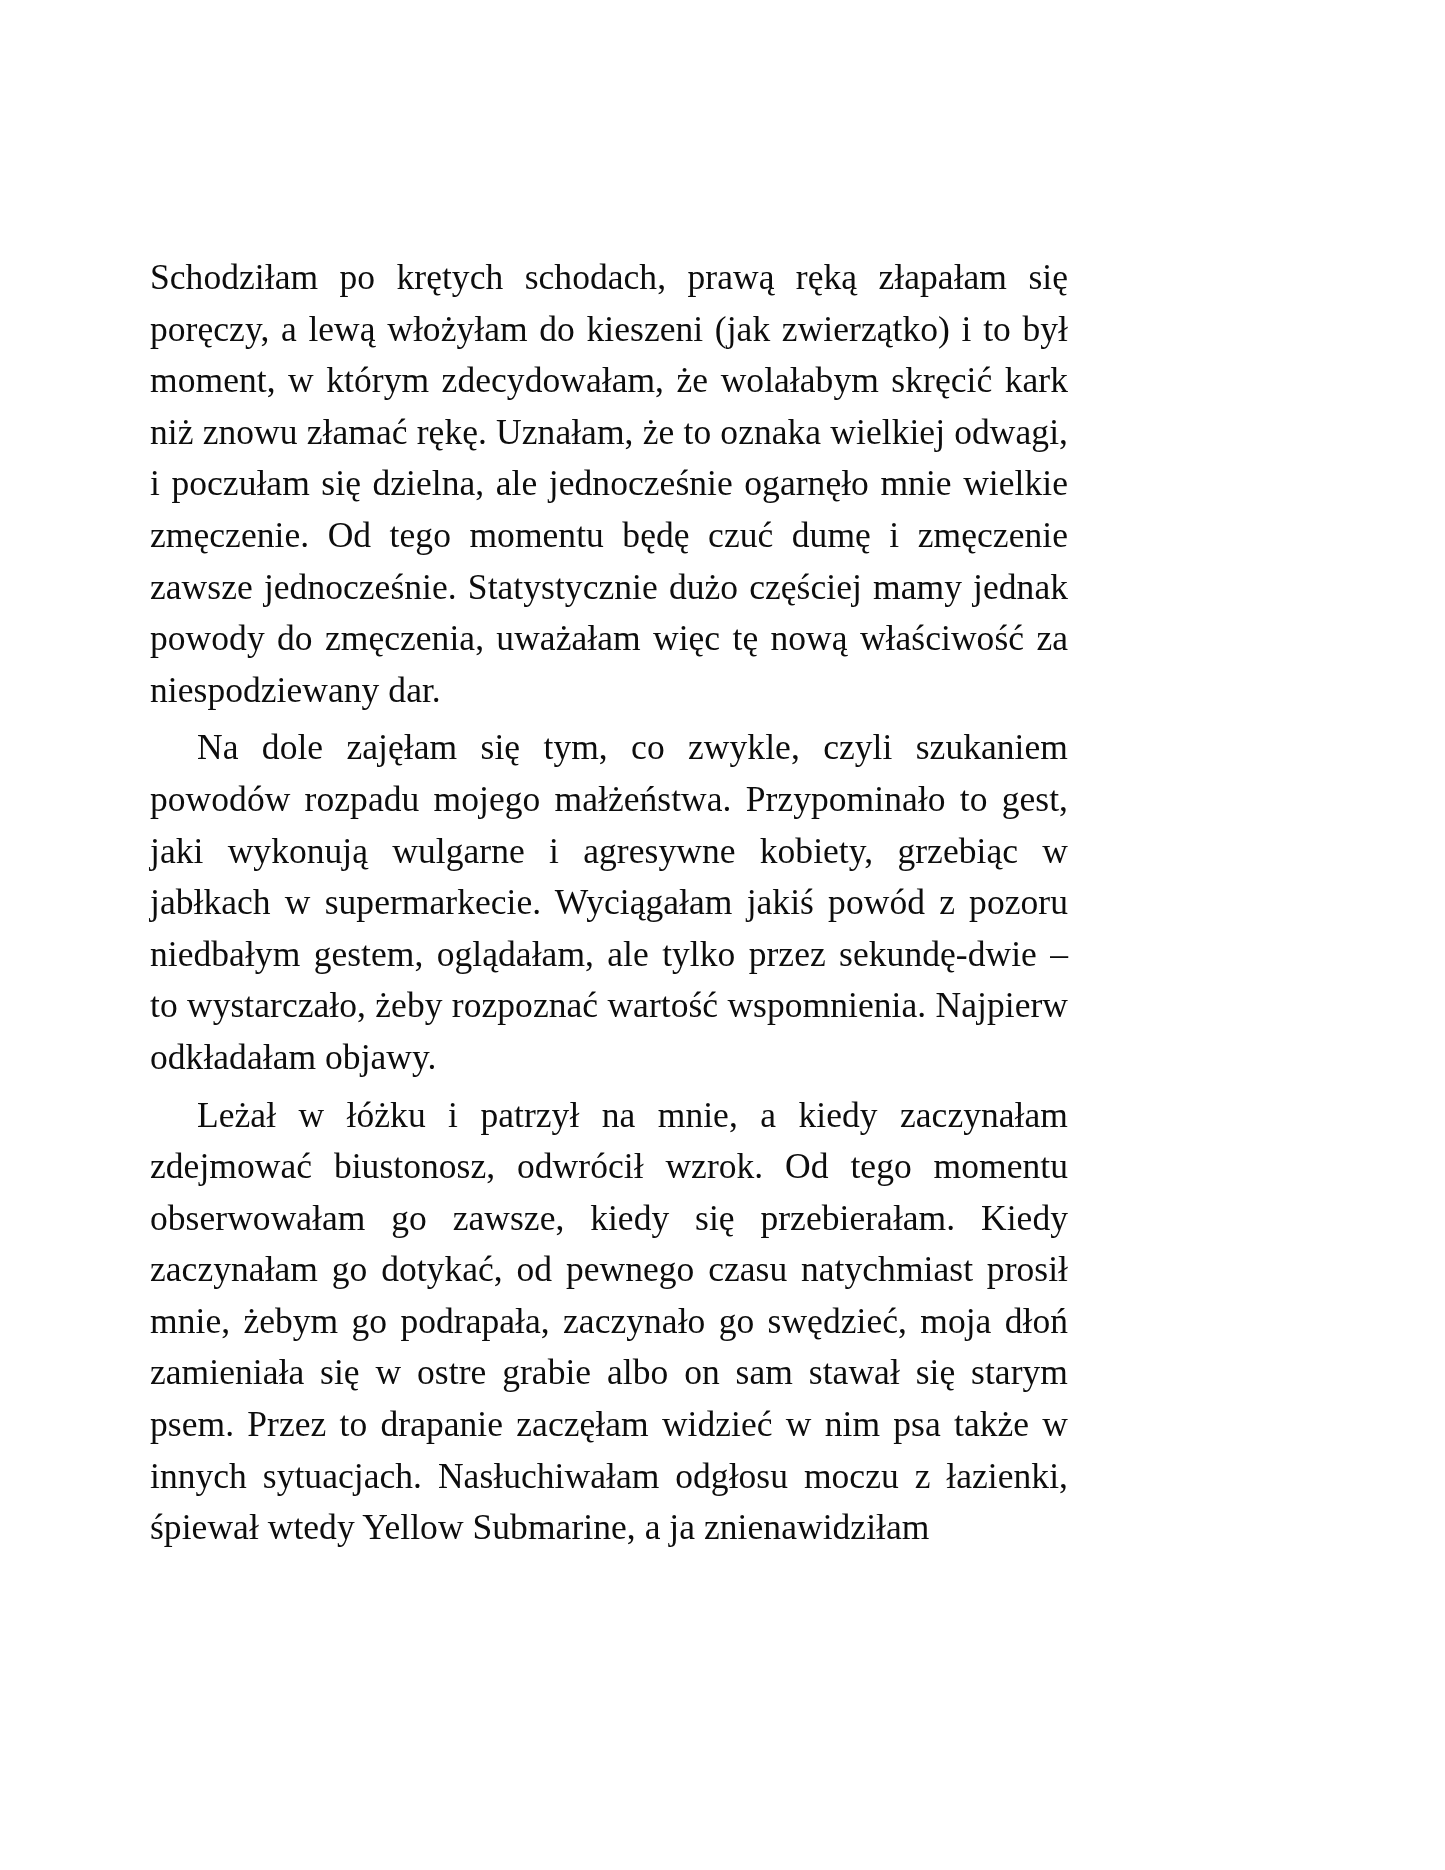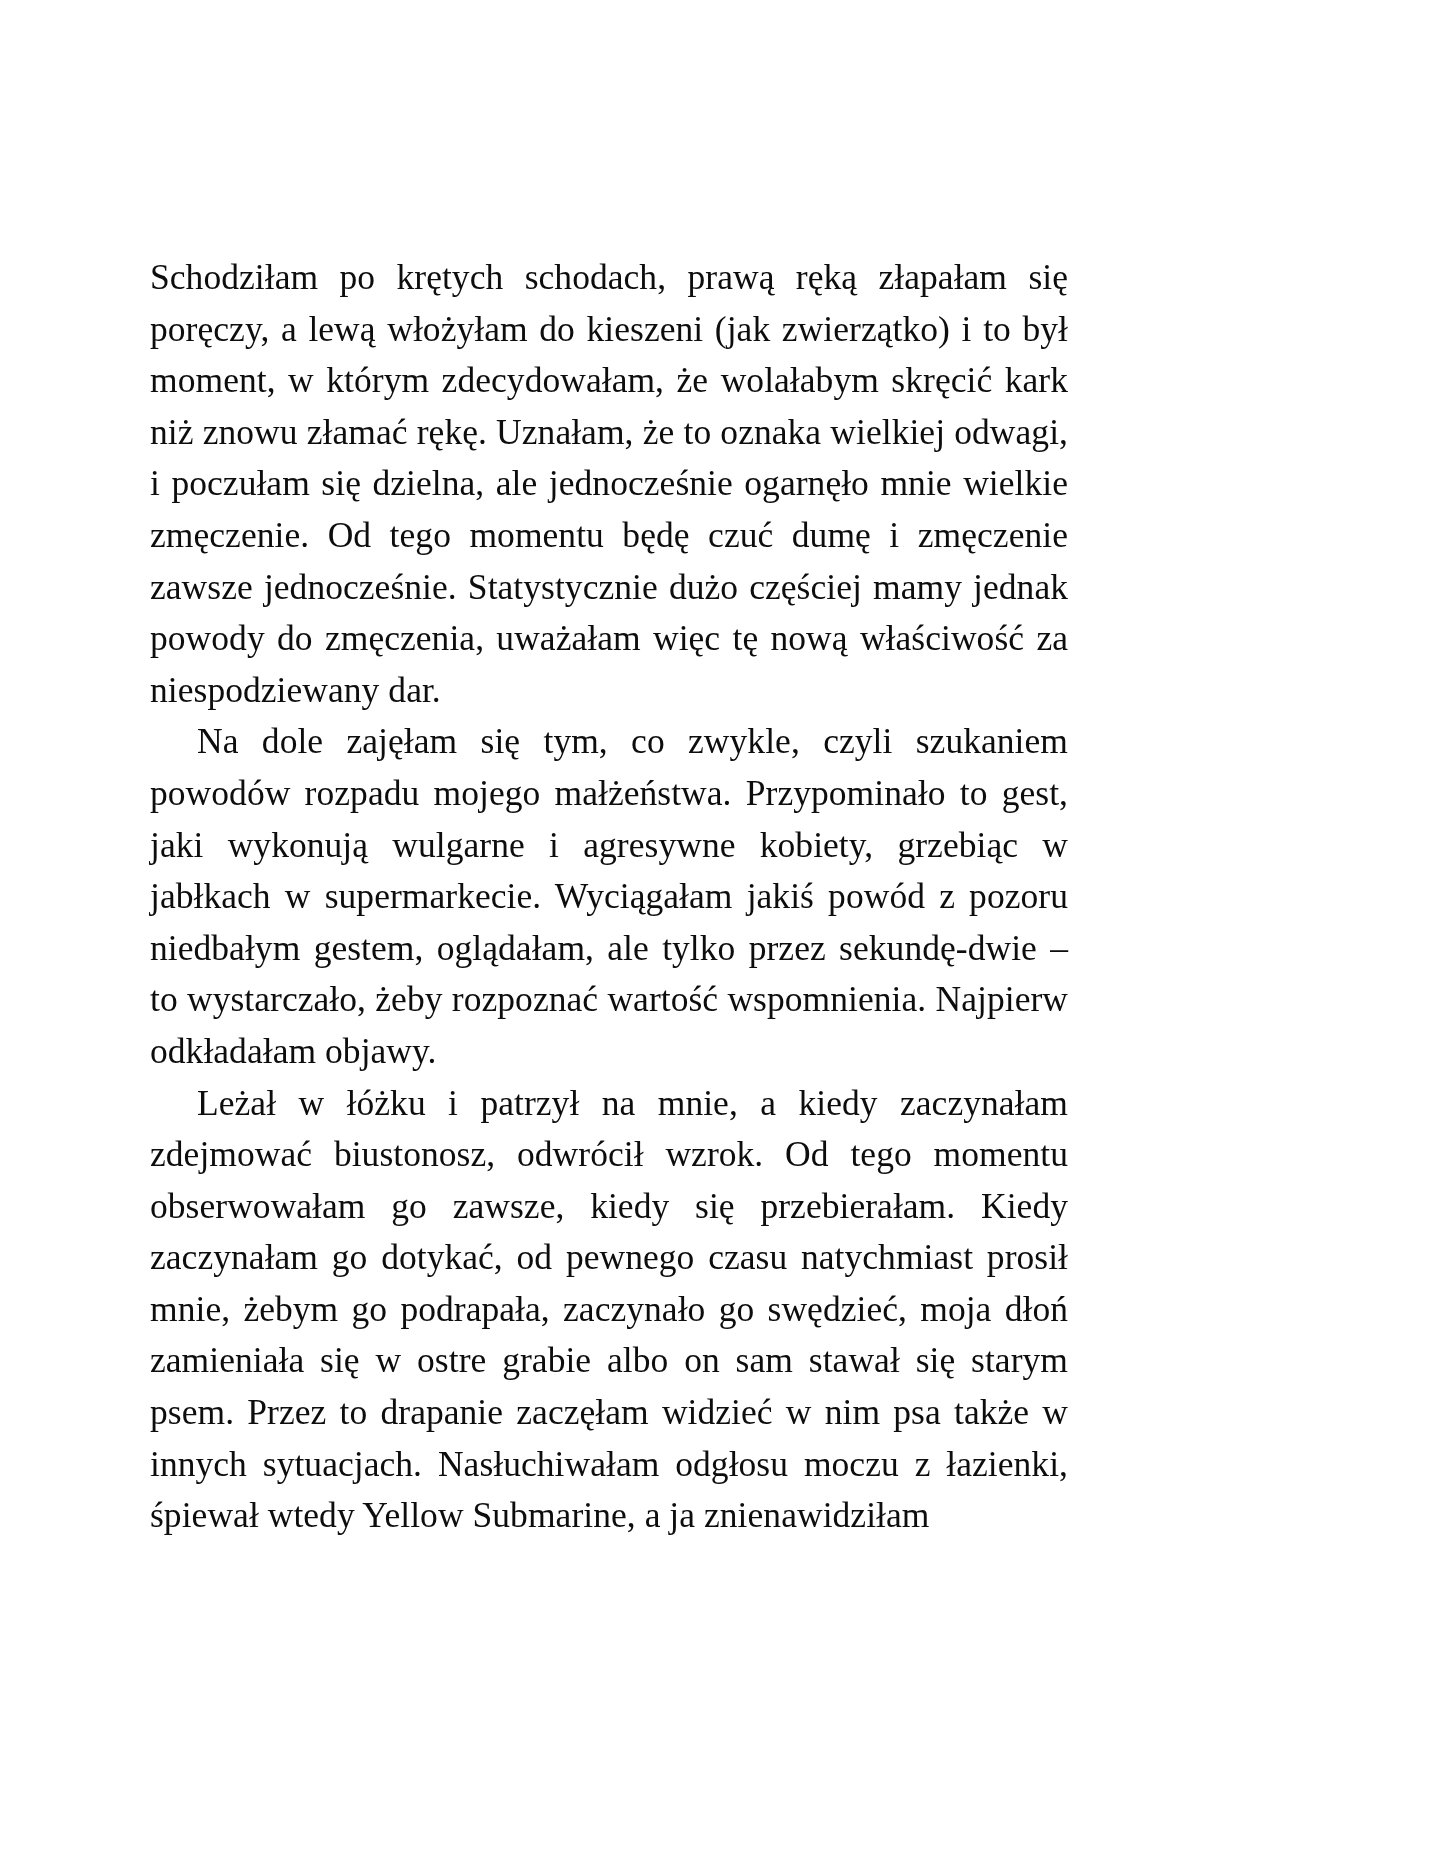--- a/index.html
+++ b/index.html
@@ -36,20 +36,21 @@
     text-justify: inter-word;
     font-size: 35.5px;
     line-height: 51.6px;
     letter-spacing: 0.05px;
     word-spacing: 0px;
     hyphens: none;
     -webkit-hyphens: none;
   }
   .para.indent {
     text-indent: 47px;
+    margin-top: 6px;
   }
   .para .ital {
   }
   
 </style>
 </head>
 <body>
 
 <div class="page">
   <div class="text-block">

